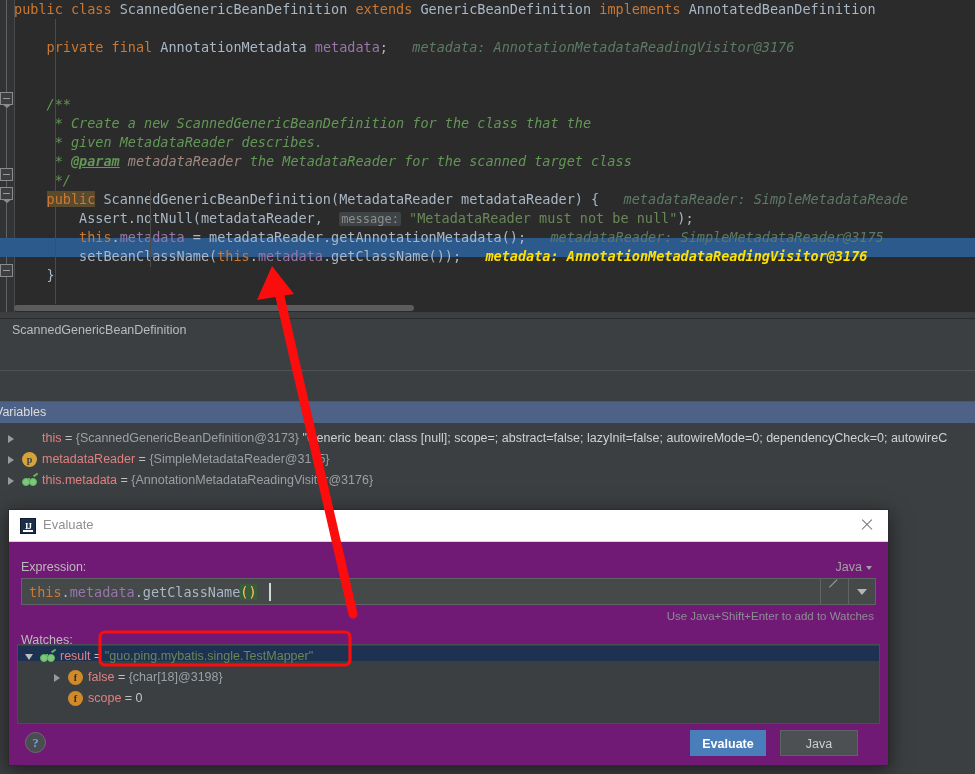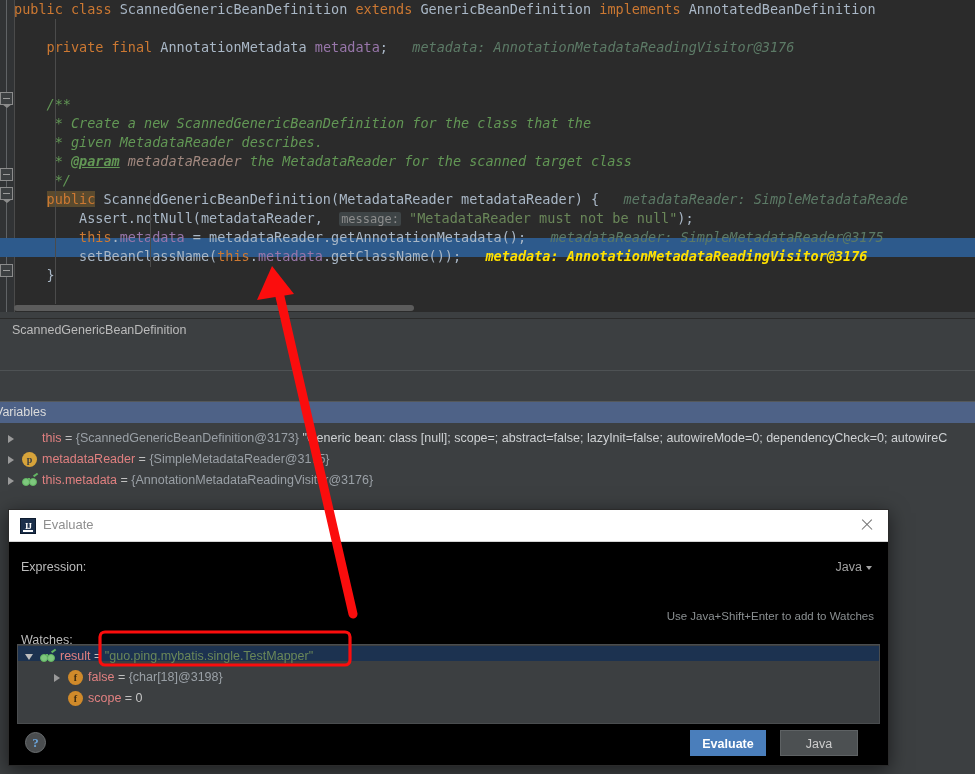--- a/index.html
+++ b/index.html
@@ -99,21 +99,21 @@
   .ico-watch .br{position:absolute;left:6px;top:5px;width:2px;height:1.6px;background:#62b562;}
   .ico-watch .st{position:absolute;left:11px;top:1px;width:5px;height:1.6px;background:#62b562;transform:rotate(-35deg);}
   .vname{position:absolute;left:42px;top:3px;color:#e08080;}
   .veq{color:#c0c0c0;}
   .vval{color:#9aa0a6;}
   .vstr{color:#6a8759;}
 
   
   #dlg{
     position:absolute;left:8px;top:509px;width:881px;height:257px;
-    background:#000000;box-shadow:0 4px 18px rgba(0,0,0,0.55);
+    background:#701a75;box-shadow:0 4px 18px rgba(0,0,0,0.55);
     border:1px solid #2b2b2b;box-sizing:border-box;
   }
   #dlg-title{
     position:absolute;left:0;top:0;width:879px;height:32px;background:#ffffff;
     border-bottom:1px solid #d4d4d4;box-sizing:border-box;
   }
   #dlg-ico{
     position:absolute;left:11px;top:8px;width:16px;height:16px;background:#1b2f4b;
     border:1px solid #0d1b2e;box-sizing:border-box;
   }
@@ -250,20 +250,30 @@
       <span class="ij">IJ</span>
         <span class="ubar"></span>
     </div>
     <span class="t">Evaluate</span>
     <div id="dlg-close"></div>
   </div>
 
   <span class="lbl" id="expr-label">Expression:</span>
   <span id="lang-sel"><span>Java</span><span class="cv"></span></span>
 
+  <div id="expr-box">
+    <div id="expr-text"><span class="kw">this</span><span class="punc">.</span><span class="field">metadata</span><span class="plain">.getClassName</span><span class="" style="color: rgb(255, 198, 109); background: rgb(58, 92, 58);">(</span><span class="" style="color: rgb(255, 198, 109); background: rgb(58, 92, 58);">)</span></div>
+    <div id="expr-caret"></div>
+    <div id="expr-expand">
+        <span class="ar"></span>
+      </div>
+    <div id="expr-drop">
+        <span class="cv"></span>
+      </div>
+  </div>
 
   <span id="hint-text">Use Java+Shift+Enter to add to Watches</span>
   <span id="result-label">Watches:</span>
   <div id="result-area">
       <div class="rrow sel" style="top: 1px;"><span class="tri open" style="left: 7px;"></span><span class="vico ico-watch" style="left: 22px;"><span class="g1"></span><span class="g2"></span><span class="br"></span><span class="st"></span></span><span class="vname" style="left: 42px;"><span>result</span><span class="veq"> = </span><span class="vstr">"guo.ping.mybatis.single.TestMapper"</span></span></div>
       <div class="rrow" style="top: 22px;">
         <span class="tri" style="left: 36px;"></span>
         <span class="vico ico-f" style="left: 50px;">f</span>
         <span class="vname" style="left: 70px;"><span>false</span><span class="veq"> = </span><span class="vval">{char[18]@3198}</span></span>
       </div>

